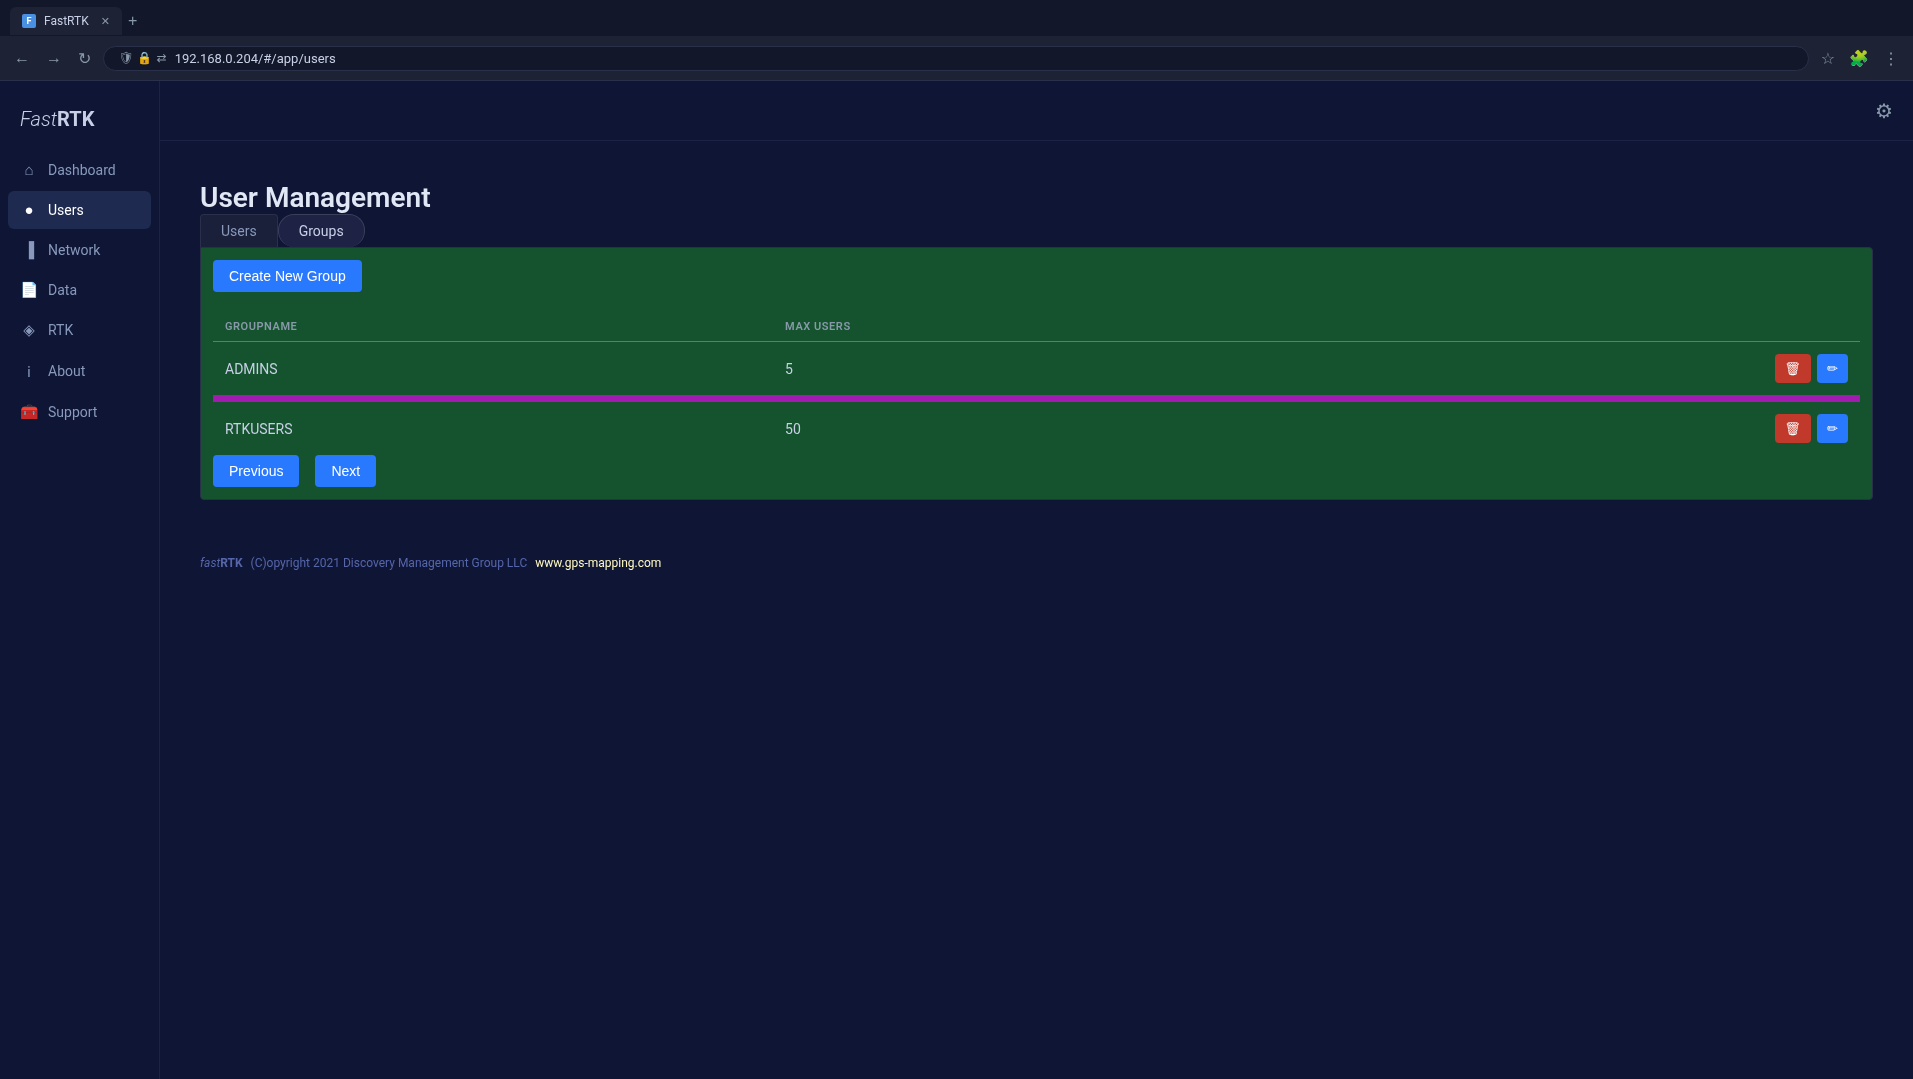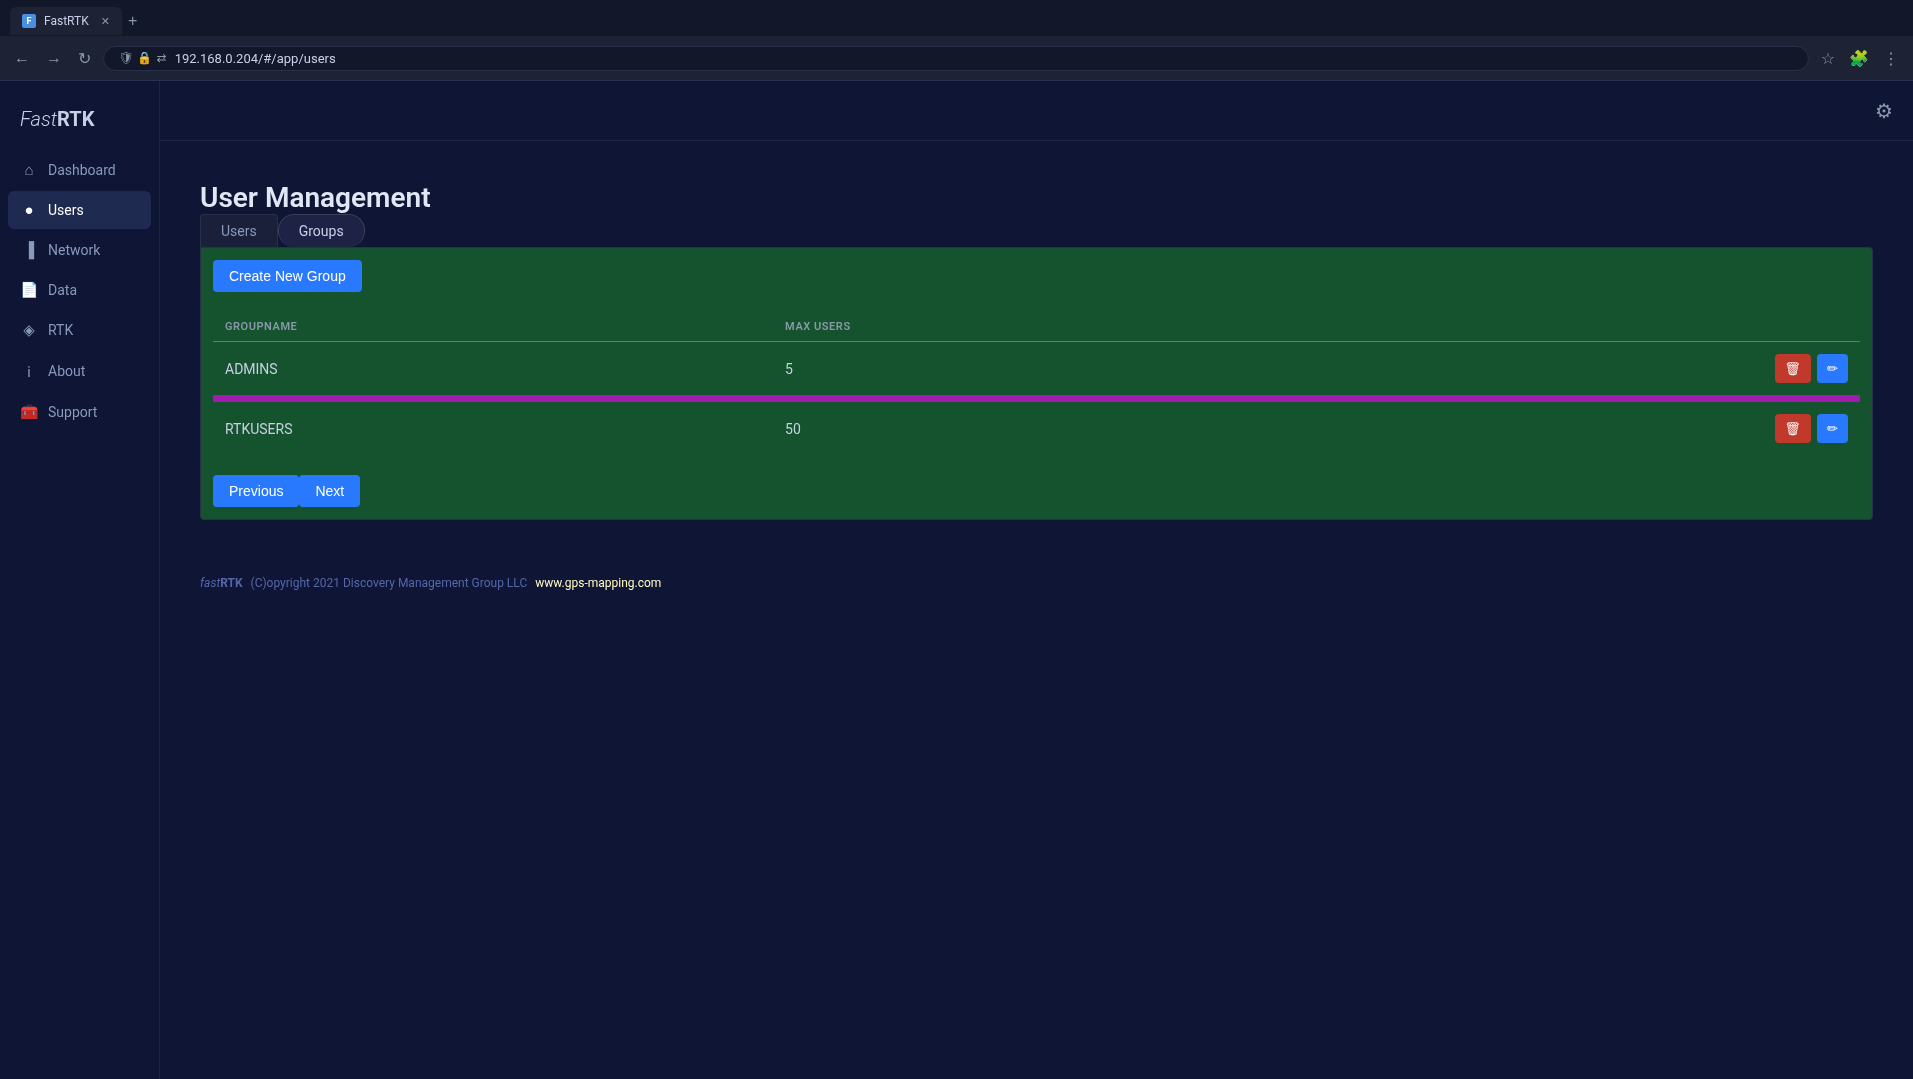--- a/index.html
+++ b/index.html
@@ -271,22 +271,21 @@
       border: none;
       padding: 7px 10px;
       border-radius: 4px;
       cursor: pointer;
       font-size: 13px;
     }
 
     
     .pagination {
       display: flex;
-      gap: 0;
-      margin-top: 20px;
+      gap: 16px;
     }
     .btn-secondary {
       background: #2979ff;
       color: white;
       border: none;
       padding: 8px 16px;
       border-radius: 4px;
       font-size: 14px;
       cursor: pointer;
     }

